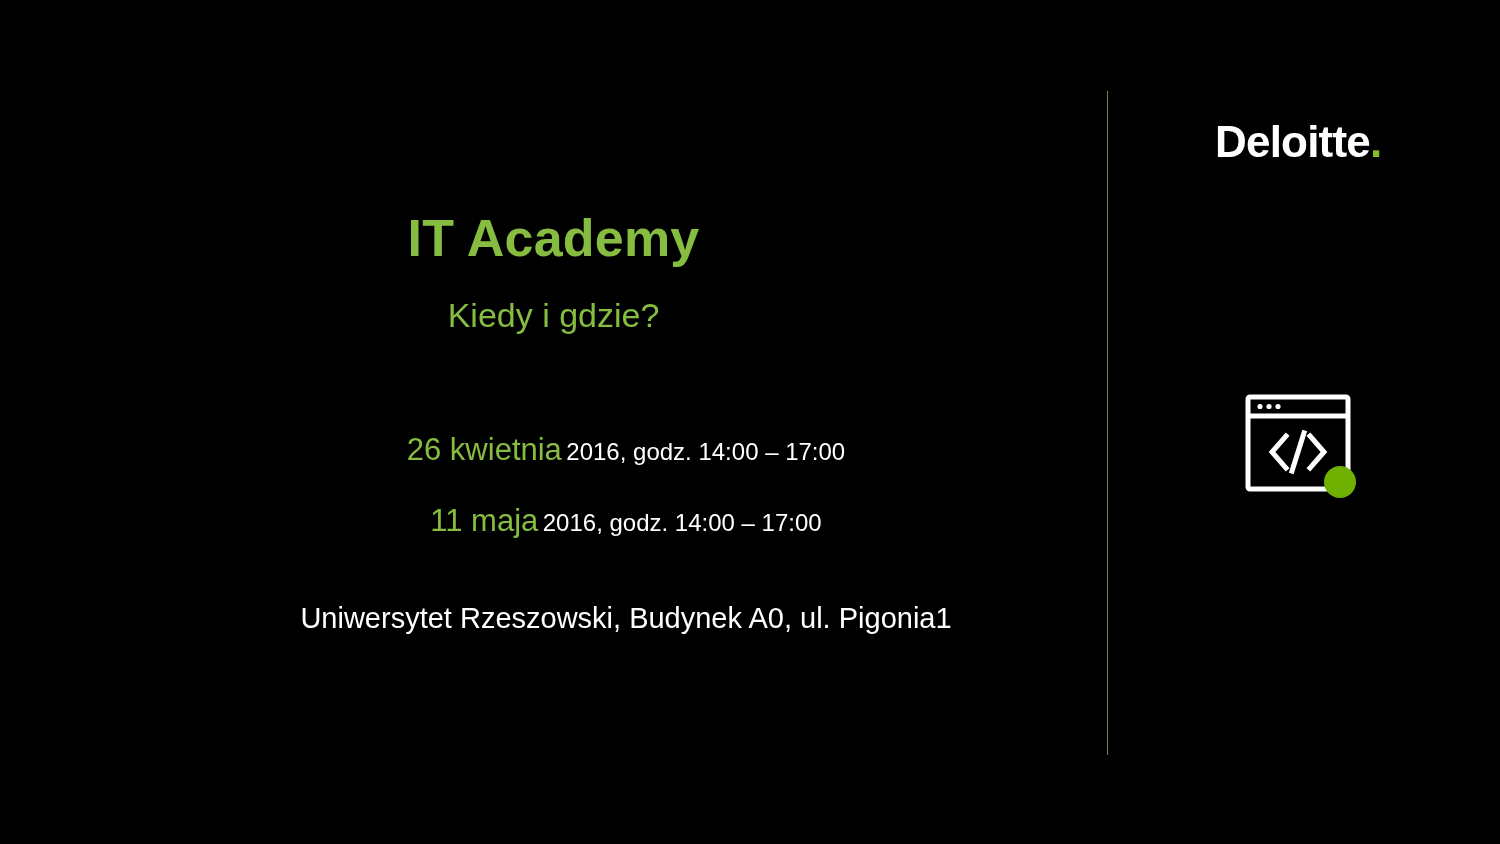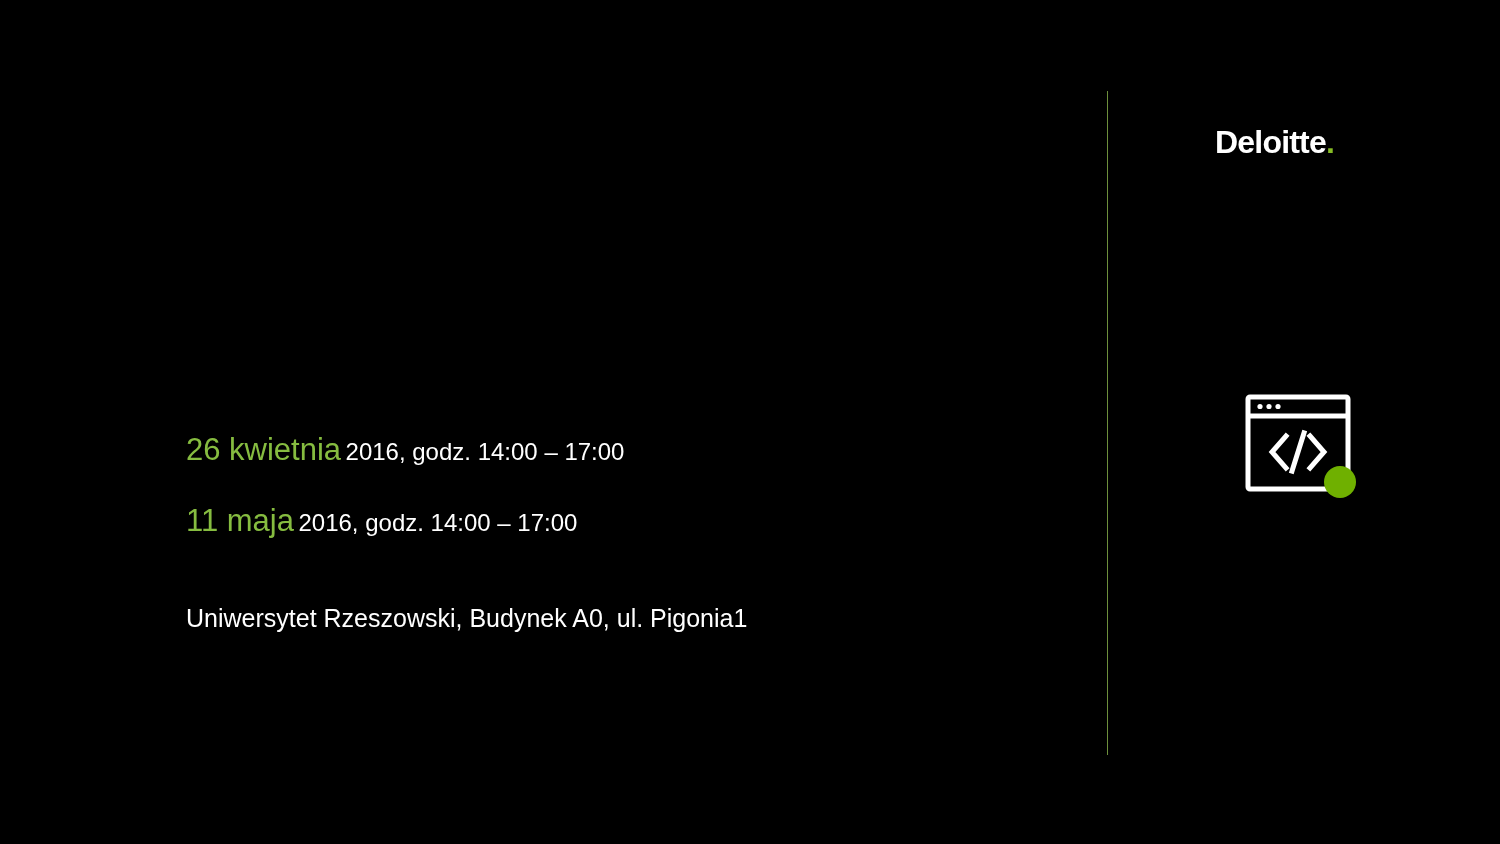--- a/index.html
+++ b/index.html
@@ -56,20 +56,21 @@
     color: #86bc40;
     line-height: 40px;
     white-space: nowrap;
   }
 
   .details-block {
     position: absolute;
     left: 186px;
     top: 428px;
     width: 880px;
+    text-align: center;
   }
 
   .event-line {
     white-space: nowrap;
     line-height: 44px;
     margin-bottom: 22px;
   }
 
   .event-date {
     font-size: 31px;
@@ -78,21 +79,21 @@
   }
 
   .event-time {
     font-size: 24px;
     color: #ffffff;
     font-weight: normal;
   }
 
   .venue-line {
     margin-top: 54px;
-    font-size: 25px;
+    font-size: 29px;
     color: #ffffff;
     white-space: nowrap;
     line-height: 32px;
   }
 
   
   .divider {
     position: absolute;
     left: 1107px;
     top: 91px;
@@ -107,21 +108,21 @@
     left: 1108px;
     top: 0;
     width: 392px;
     height: 844px;
   }
 
   .deloitte-logo {
     position: absolute;
     left: 107px;
     top: 117px;
-    font-size: 32px;
+    font-size: 44px;
     font-weight: bold;
     color: #ffffff;
     letter-spacing: -0.8px;
     line-height: 50px;
     white-space: nowrap;
   }
 
   .deloitte-logo .logo-dot {
     color: #86bc25;
   }
@@ -134,20 +135,24 @@
     height: 110px;
   }
 </style>
 </head>
 <body>
 
 <div class="slide">
 
   <div class="content-area">
 
+    <div class="headline-block">
+      <div class="slide-title">IT Academy</div>
+      <div class="slide-subtitle">Kiedy i gdzie?</div>
+    </div>
 
     <div class="details-block">
 
       <div class="event-line">
         <span class="event-date">26 kwietnia</span>
         <span class="event-time">2016, godz. 14:00 – 17:00</span>
       </div>
 
       <div class="event-line">
         <span class="event-date">11 maja</span>

